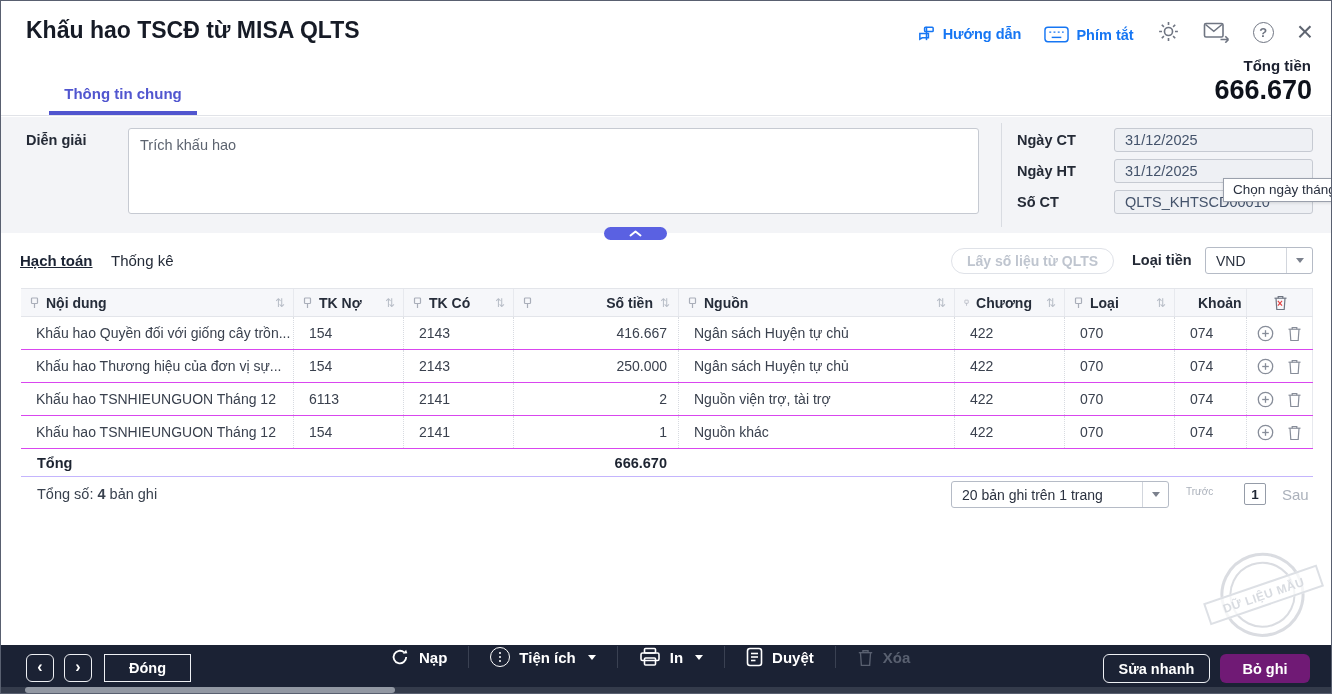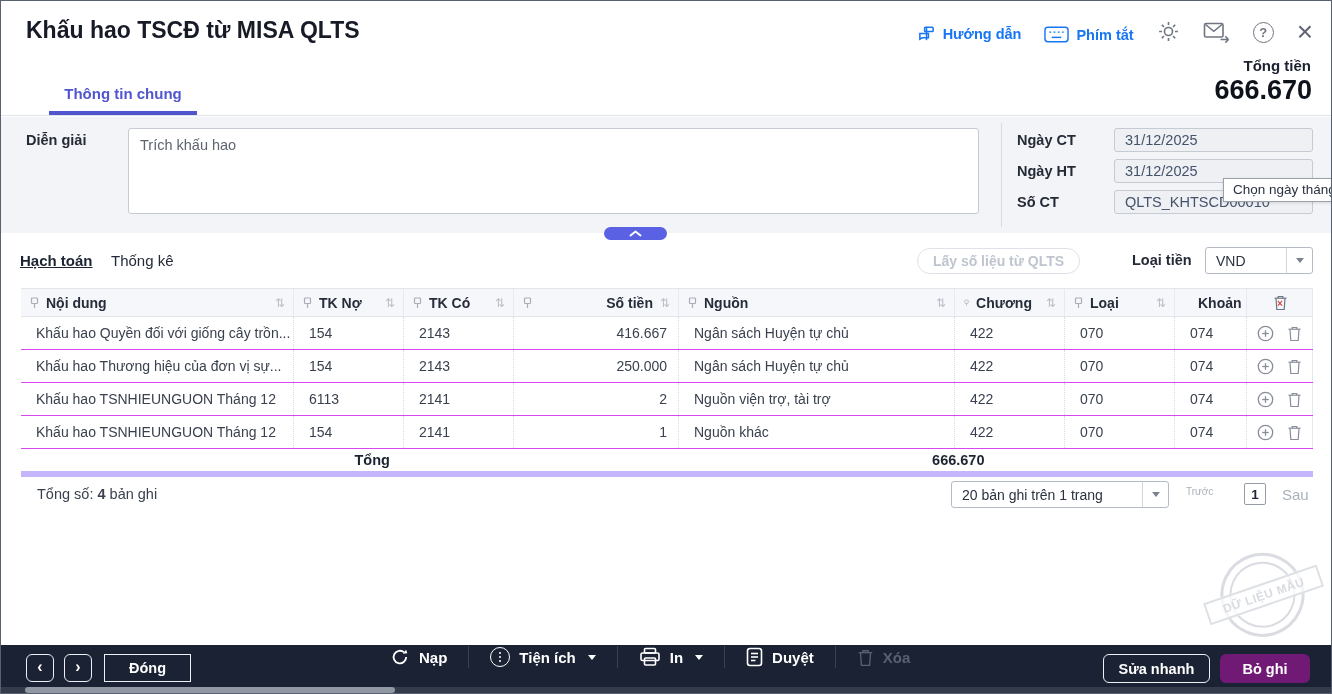--- a/index.html
+++ b/index.html
@@ -26,21 +26,21 @@
   .field-row { position:absolute; left:1016px; right:20px; height:24px; }
   .f1 { top:11px;text-decoration:underline; } .f2 { top:42px; } .f3 { top:73px; }
   .field-label { position:absolute; left:0; top:0; line-height:24px; font-size:14.5px; font-weight:bold; color:#242a36; }
   .field-input { position:absolute; left:97px; top:0; width:199px; height:24px; background:#eef0f4; border:1px solid #c6cad2; border-radius:3px; padding:0 10px; font-size:14.5px; color:#44536b; font-family:inherit; outline:none; }
   .tooltip { position:absolute; left:1222px; top:61px; height:24px; line-height:22px; padding:0 9px; background:#fff; border:1px solid #9aa0ac; font-size:13.5px; color:#2a3140; white-space:nowrap; z-index:6; box-shadow:0 1px 3px rgba(0,0,0,.12); }
   .collapse-pill { position:absolute; left:603px; top:226px; width:63px; height:13px; background:#5a61e2; border-radius:7px; display:flex; align-items:center; justify-content:center; cursor:pointer; z-index:4; }
 
   
   .subtab-ht { position:absolute; left:19px; top:251px; font-size:15px; font-weight:bold; color:#1c2434; text-decoration:underline; cursor:pointer; }
   .subtab-tk { position:absolute; left:110px; top:251px; font-size:15px; color:#242b38; cursor:pointer; }
-  .fetch-btn { position:absolute; left:916px; top:247px; width:163px; height:26px; border:1px solid #dfe2e8; border-radius:13px; background:#fff; color:#bfc5cf; font-size:14px; font-weight:bold; display:flex; align-items:center; justify-content:center; white-space:nowrap; }
+  .fetch-btn { position:absolute; left:950px; top:247px; width:163px; height:26px; border:1px solid #dfe2e8; border-radius:13px; background:#fff; color:#bfc5cf; font-size:14px; font-weight:bold; display:flex; align-items:center; justify-content:center; white-space:nowrap; }
   .currency-label { position:absolute; left:1131px; top:251px; font-size:14.5px; font-weight:bold; color:#242a36; }
   .select { position:absolute; display:flex; align-items:stretch; background:#fff; border:1px solid #b5bbc6; border-radius:3px; cursor:pointer;gap:12px; }
   .currency-select { left:1204px; top:246px; width:108px; height:27px; }
   .select .sel-value { flex:1; display:flex; align-items:center; padding-left:10px; font-size:14px; color:#2b3240; white-space:nowrap; overflow:hidden; }
   .select .sel-arrow { width:26px; border-left:1px solid #d2d6dd; display:flex; align-items:center; justify-content:center; }
   .tri-down { width:0; height:0; border-left:4.5px solid transparent; border-right:4.5px solid transparent; border-top:5.5px solid #7b818d; }
 
   
   .table { position:absolute; left:20px; top:287px; width:1292px; }
   .thead { display:flex; height:29px; background:#f6f7fa; border-top:1px solid #e3e5ea; border-bottom:1px solid #e3e5ea; }
@@ -50,21 +50,21 @@
   .spacer { flex:1; }
   .trow { display:flex; height:33px; border-bottom:1px solid #d946ef; background:#fff; }
   .td { display:flex; align-items:center; padding:0 11px 0 15px; font-size:14px; color:#3a414e; white-space:nowrap; overflow:hidden; }
   .trow .td + .td { border-left:1px dotted #d8dbe1; }
   .trow .td:last-child { border-right:1px solid #e7e9ee; }
   .thead .th:last-child { border-right:1px solid #e7e9ee; justify-content:center; }
   .num { justify-content:flex-end; }
   .c1{width:272px}.c2{width:110px}.c3{width:110px}.c4{width:165px}.c5{width:276px}.c6{width:110px}.c7{width:110px}.c8{width:72px}.c9{width:67px}
   .actions-cell { justify-content:center; gap:13px; padding:0; }
   .row-icon { display:flex; cursor:pointer; }
-  .total-row { display:flex; height:28px; align-items:center; border-bottom:6px solid #c4b5fd;justify-content:center; }
+  .total-row { display:flex; height:28px; align-items:center; border-bottom:1px solid #c4b5fd; }
   .total-row .tlabel { width:492px; padding-left:16px; font-size:14.5px; font-weight:bold; color:#1d2431; }
   .total-row .tvalue { width:165px; text-align:right; padding-right:11px; font-size:14.5px; font-weight:bold; color:#1d2431; }
   .trash-wrap { position:relative; display:flex; }
   .trash-x { position:absolute; left:50%; top:58%; transform:translate(-50%,-50%); color:#e33f3f; font-size:10px; font-weight:bold; line-height:1; }
 
   
   .records-summary { position:absolute; left:36px; top:485px; font-size:14.5px; color:#39414e; }
   .records-summary b { font-weight:bold; }
   .pagesize-select { left:950px; top:480px; width:218px; height:27px; }
   .pg-prev { position:absolute; left:1185px; top:485px; font-size:10px; color:#abb1bb; cursor:default; }

